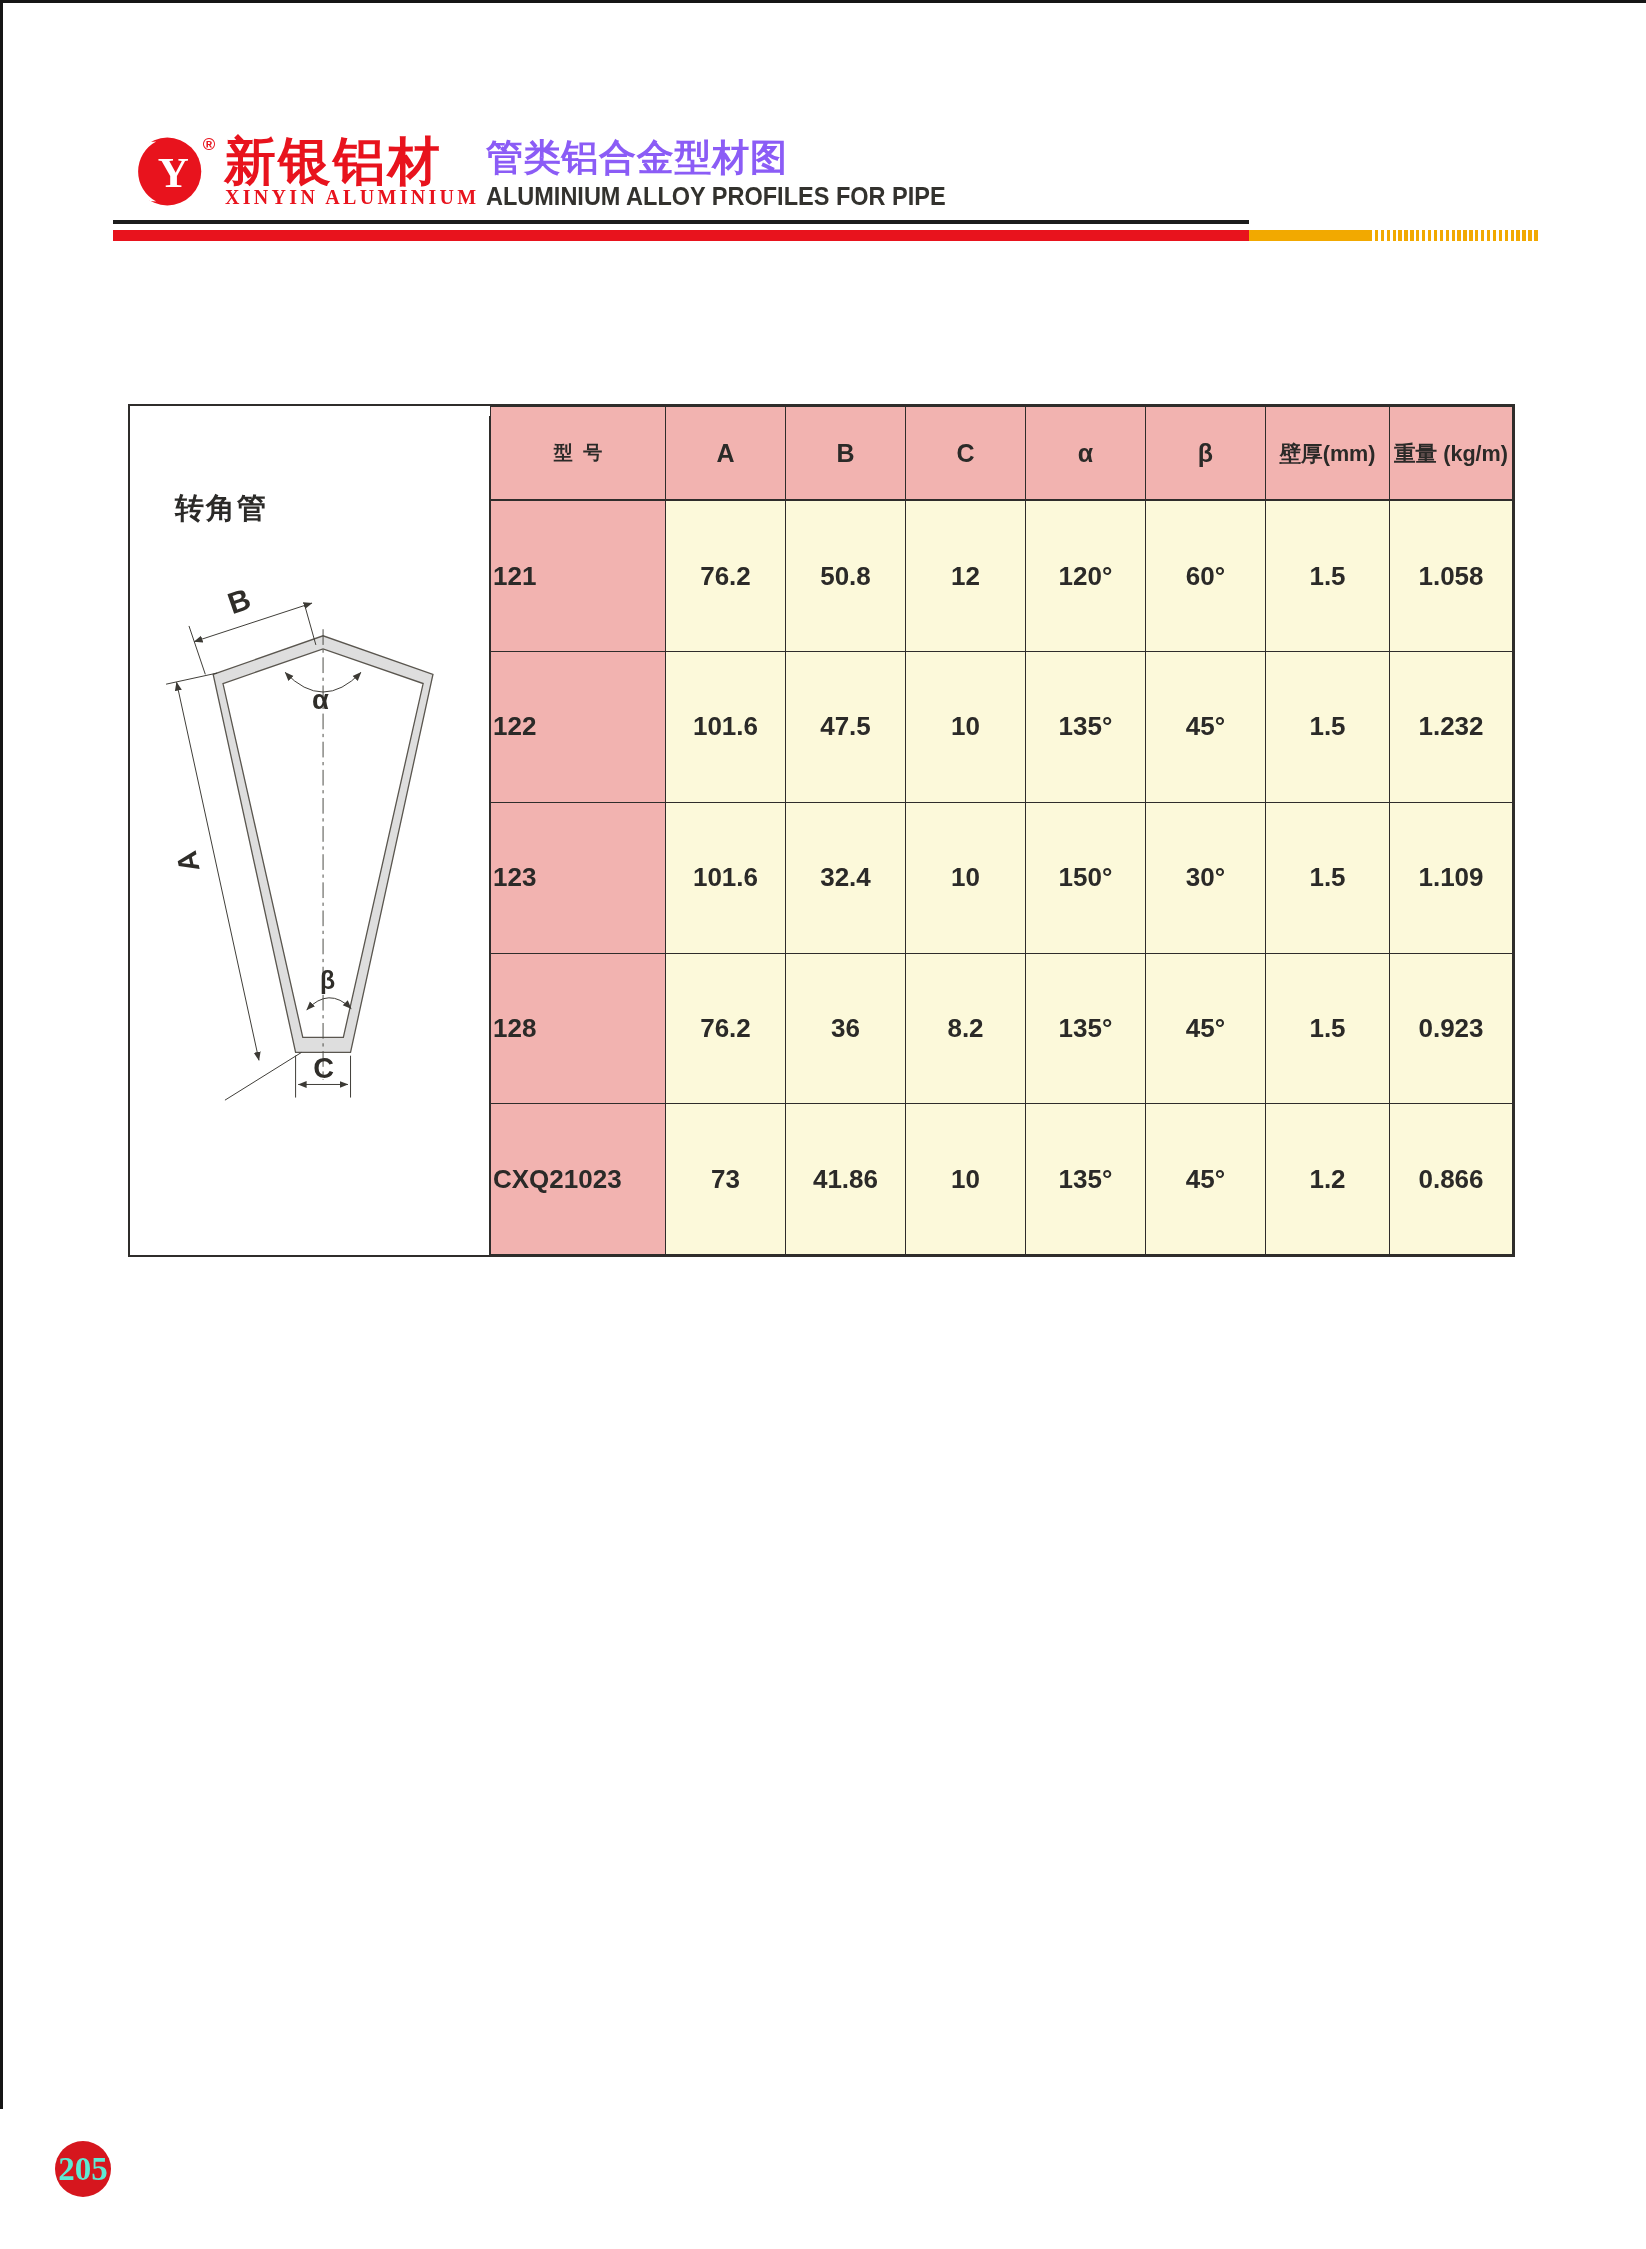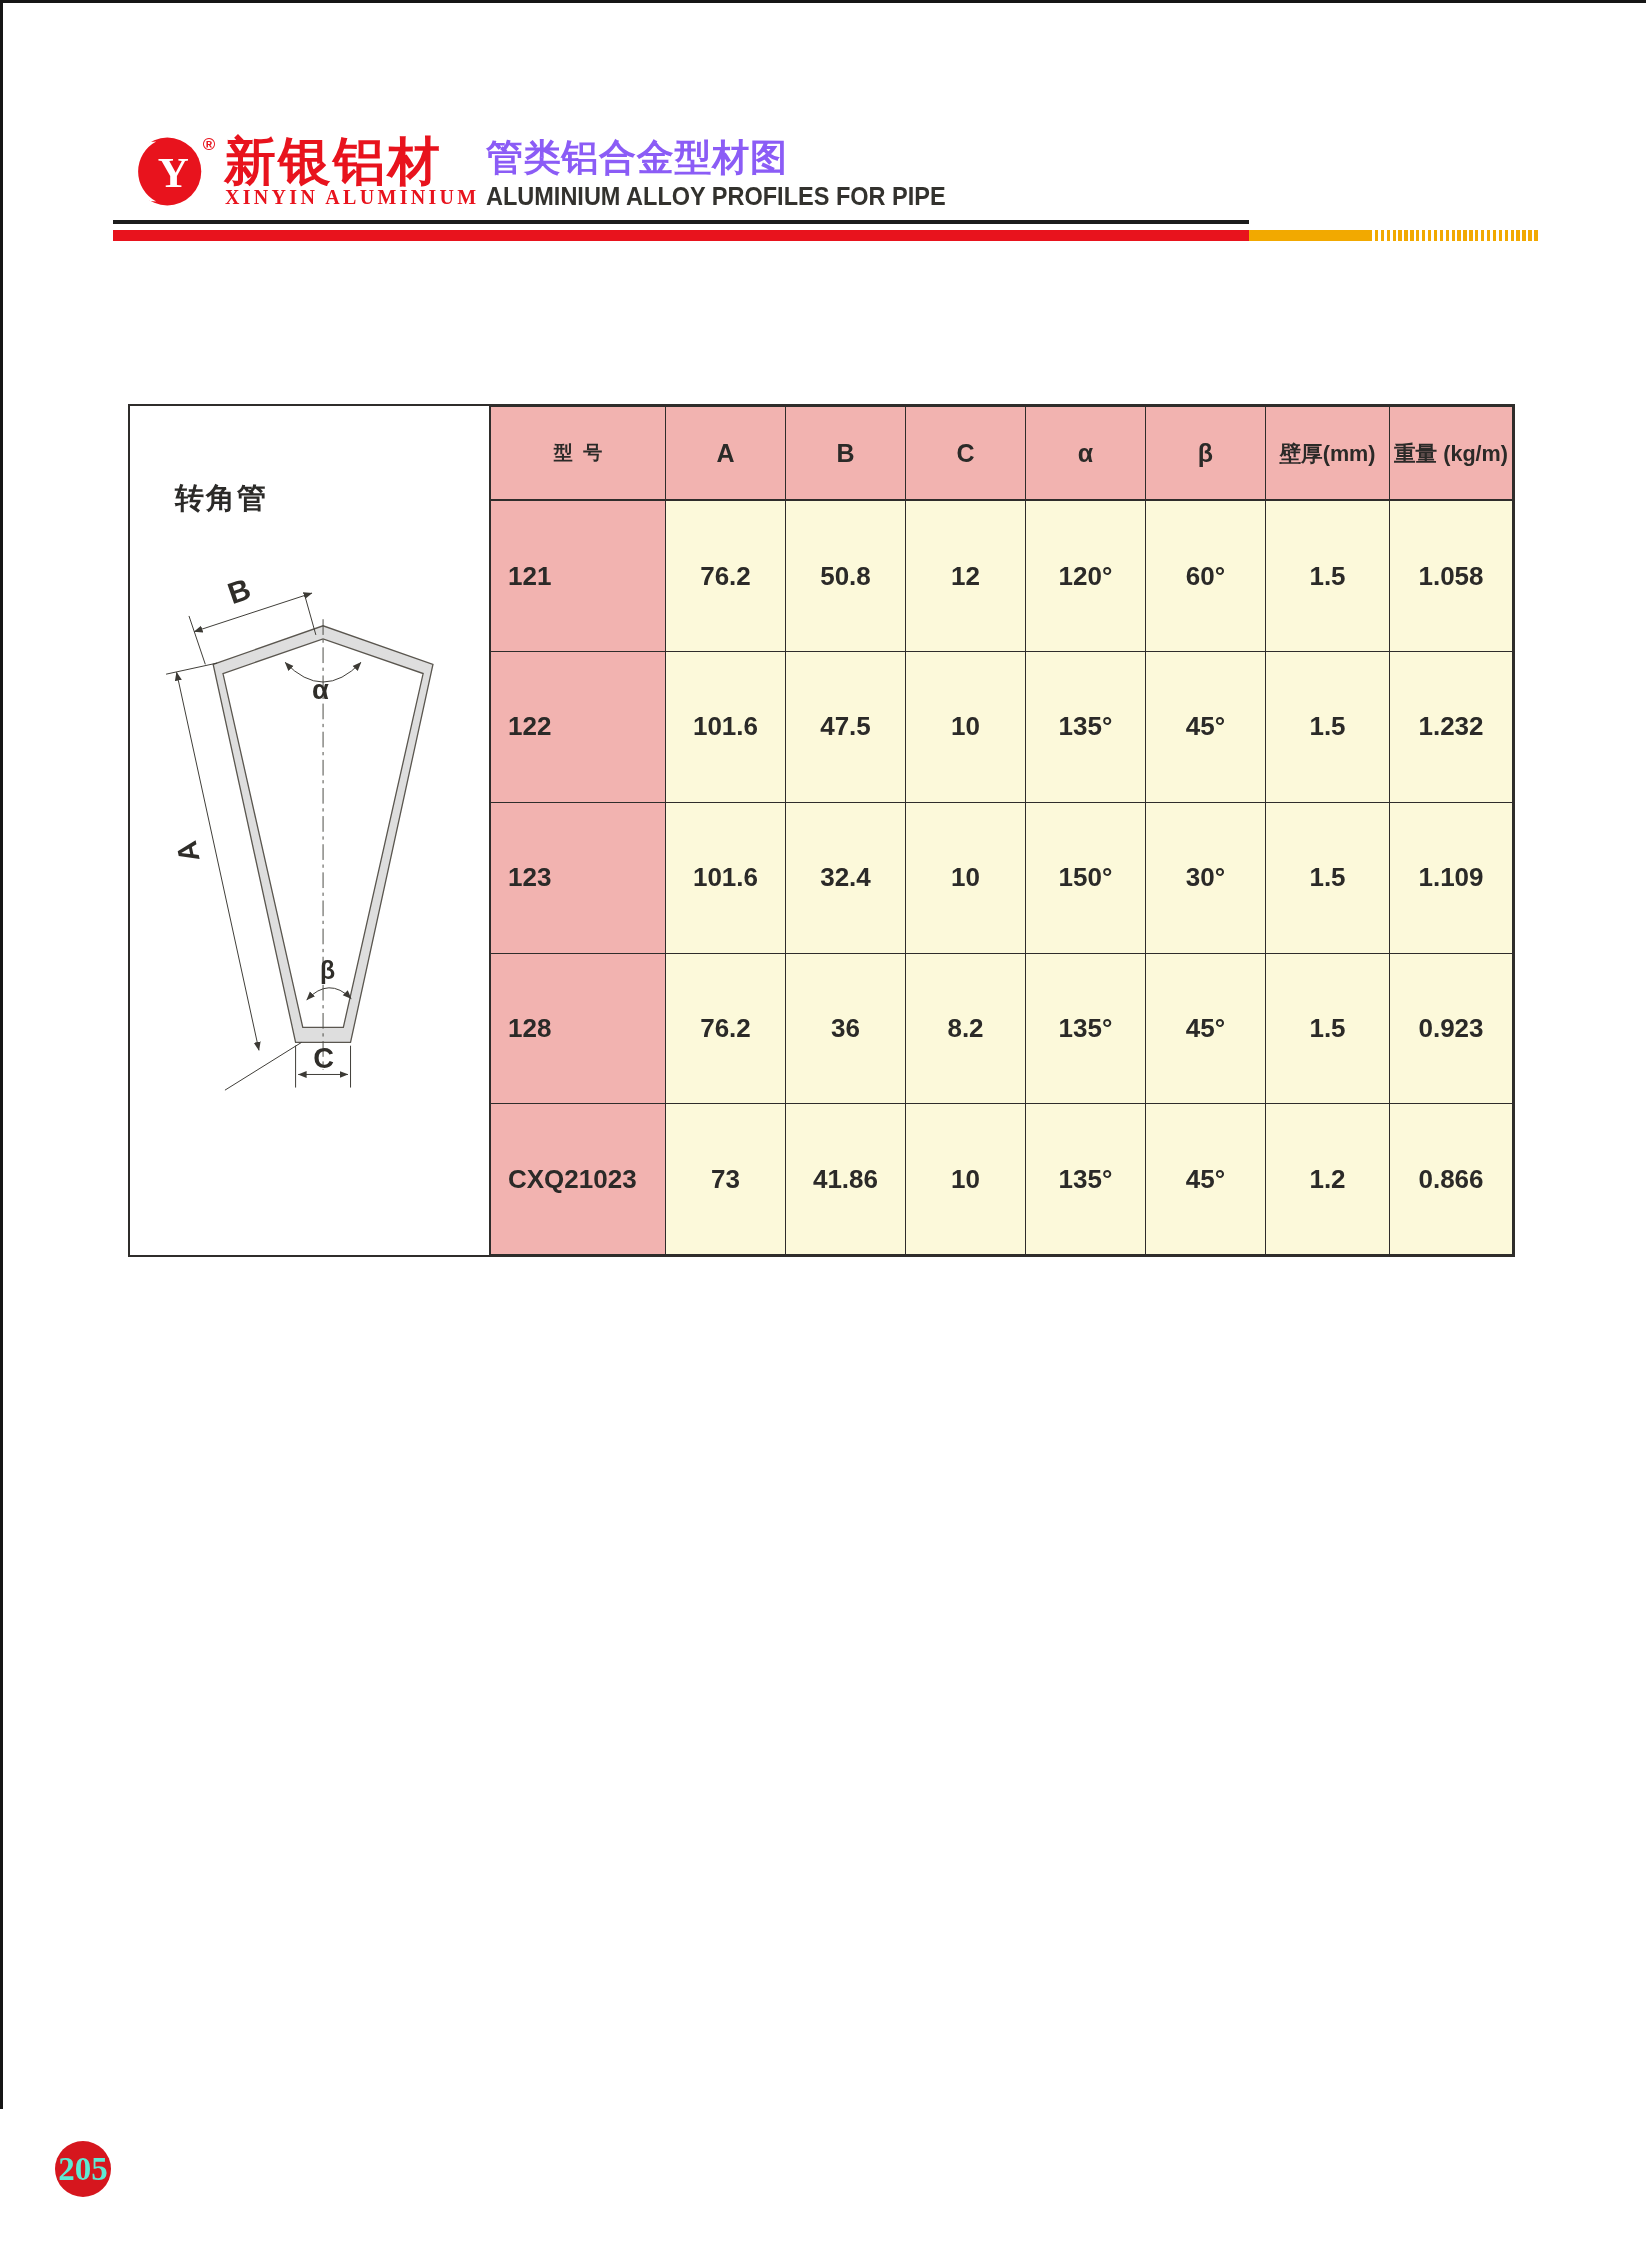--- a/index.html
+++ b/index.html
@@ -24,34 +24,34 @@
     transform-origin:left center;white-space:nowrap;}
   .rule-black{position:absolute;left:113px;top:220px;width:1136px;height:3.9px;background:#1C1C1C;}
   .bar-red{position:absolute;left:113px;top:230px;width:1136px;height:10.5px;background:#E8131D;}
   .bar-yellow{position:absolute;left:1249px;top:230px;width:120px;height:10.5px;background:#F2A900;}
   .bar-stripes{position:absolute;left:1369px;top:230px;width:170px;height:10.5px;
     background:repeating-linear-gradient(90deg,#F2A900 0 3.3px,#ffffff 3.3px 5.9px);}
 
   
   .content-box{position:absolute;left:128px;top:404px;width:1387px;height:853px;
     border:2px solid #2F2D2B;box-sizing:border-box;display:flex;background:#fff;}
-  .left-panel{width:359px;border-right:1.3px solid #2F2D2B;position:relative;background:#fff;flex:none;}
+  .left-panel{width:359px;border-right:1.3px solid #2F2D2B;position:relative;background:#fff;flex:none;margin-top:10px;}
   .product-label{position:absolute;left:45px;top:73px;font-size:29px;font-weight:700;
     color:#2B2A28;letter-spacing:2px;white-space:nowrap;}
   .diagram-svg{position:absolute;left:0;top:0;}
 
   .spec-table{border-collapse:collapse;table-layout:fixed;width:100%;height:100%;flex:1;}
   .spec-table th,.spec-table td{border:1.3px solid #2F2D2B;padding:0;}
   .spec-table th{background:#F2B3B0;color:#2B2A28;font-weight:700;font-size:25px;
     text-align:center;height:92px;border-bottom-width:2px;white-space:pre;}
   .spec-table th.hdr-model{font-size:19px;}
   .spec-table th.hdr-small{font-size:21.6px;}
   .spec-table td{background:#FCF9DA;color:#2B2A28;font-weight:700;font-size:26px;
     text-align:center;height:94px;}
-  .spec-table td.cell-model{background:#F2B3B0;text-align:left;padding-left:17px;}
+  .spec-table td.cell-model{background:#F2B3B0;text-align:left;padding-left:2px;}
 
   
   .page-badge{position:absolute;left:55px;top:2141px;width:56px;height:56px;border-radius:50%;
     background:#D6161E;color:#5eead4;display:flex;align-items:center;justify-content:center;
     font-family:"Liberation Serif",serif;font-size:33px;font-weight:700;}
 </style>
 </head>
 <body>
 
 <div class="edge-top"></div>

